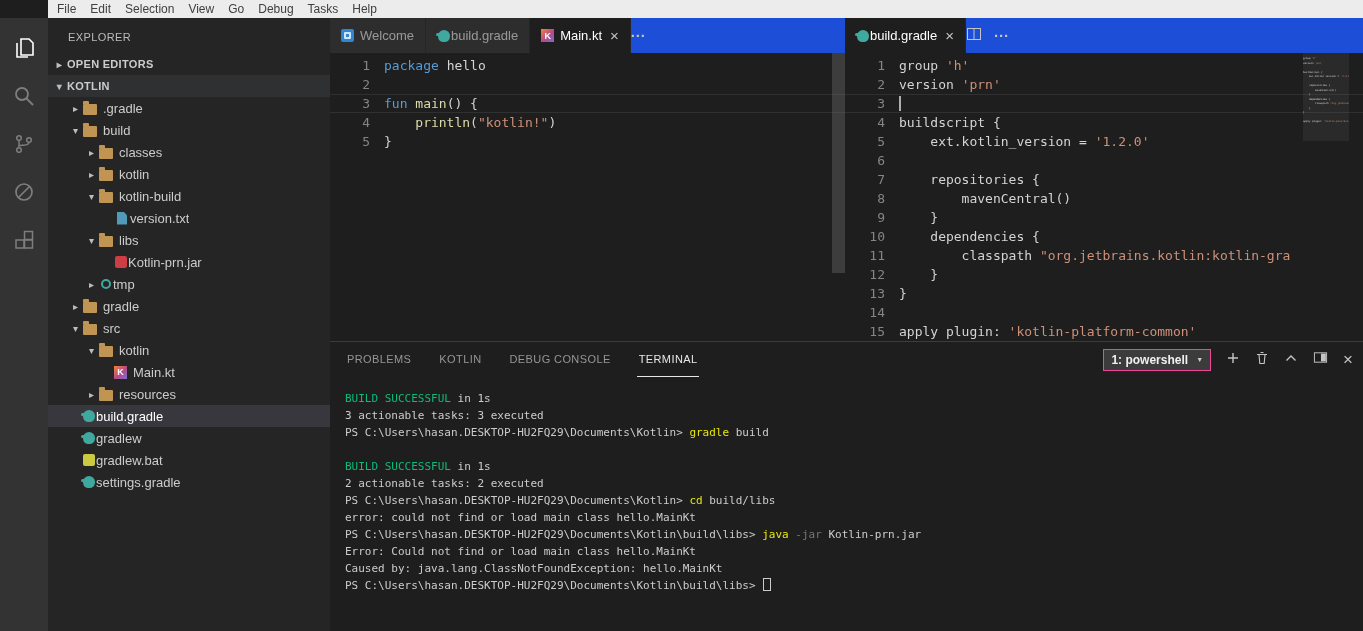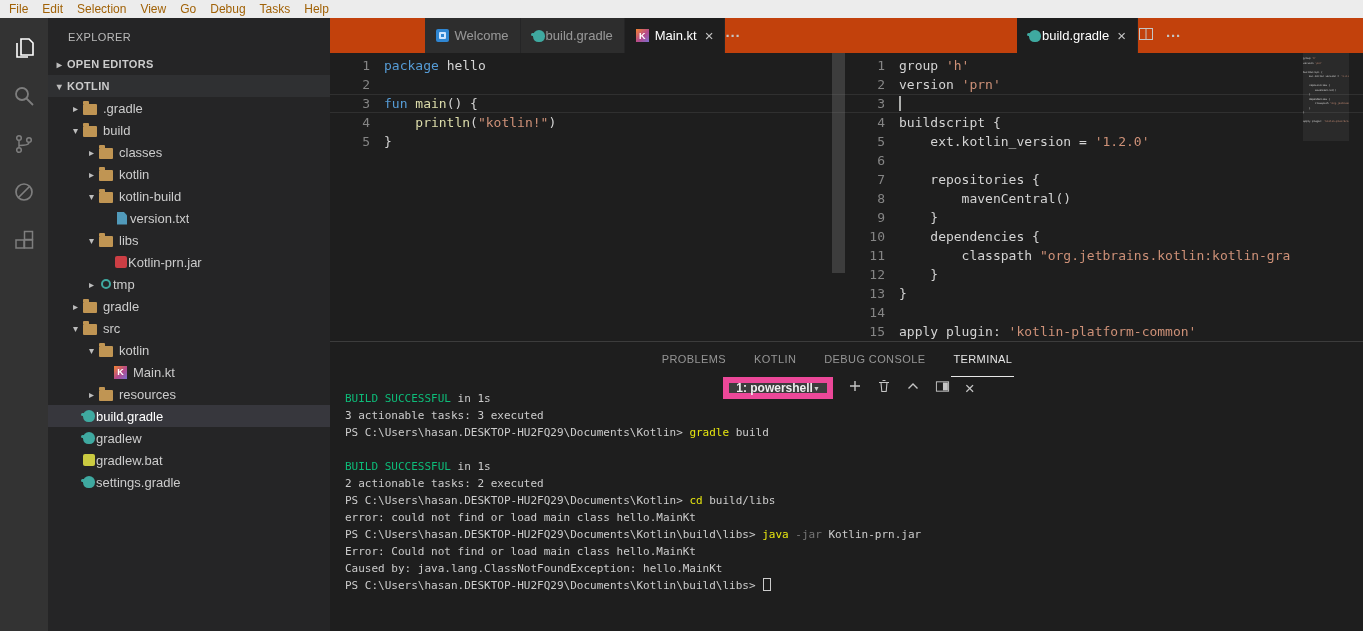--- a/index.html
+++ b/index.html
@@ -1,20 +1,20 @@
 <!DOCTYPE html>
 <html><head>
 <meta charset="utf-8">
 <style>
   *{margin:0;padding:0;box-sizing:border-box;}
   html,body{width:1363px;height:631px;overflow:hidden;}
   body{background:#1e1e1e;font-family:"Liberation Sans",sans-serif;}
 
   
-  .menubar{height:18px;background:#ececec;display:flex;align-items:center;font-size:12px;color:#a16207;padding-left:2px;}
+  .menubar{height:18px;background:#ececec;display:flex;align-items:center;font-size:12px;color:#404040;padding-left:2px;margin-left:48px;}
   .menu-item{padding:1px 7px;cursor:default;}
 
   
   .shell{display:flex;height:613px;}
 
   
   .activitybar{width:48px;background:#333333;display:flex;flex-direction:column;align-items:center;padding-top:8px;flex-shrink:0;}
   .ab-item{width:48px;height:48px;display:flex;align-items:center;justify-content:center;color:#7e7e7e;}
   .ab-item.active{color:#ffffff;}
 
@@ -43,21 +43,21 @@
   .icon-welcome{width:13px;height:13px;background:#2f86d2;border-radius:2px;}
   .icon-welcome::after{content:"";position:absolute;left:3px;top:3px;right:3px;bottom:3px;border:2px solid #cfe6ff;border-radius:1px;}
 
   
   .editor-area{flex:1;display:flex;flex-direction:column;min-width:0;}
   .editors-row{display:flex;height:323px;}
   .group{display:flex;flex-direction:column;min-width:0;}
   .group-left{width:515px;flex-shrink:0;}
   .group-right{flex:1;}
 
-  .tabbar{height:35px;background:#c2410c;display:flex;justify-content:center;flex-shrink:0;}
+  .tabbar{height:35px;background:#1d4ed8;display:flex;justify-content:flex-start;flex-shrink:0;}
   .tabs{display:flex;min-width:0;}
   .tab{display:flex;align-items:center;padding:0 11px;background:#2d2d2d;color:rgba(255,255,255,.5);font-size:13px;border-right:1px solid #252526;white-space:nowrap;}
   .tab.active{background:#1e1e1e;color:#ffffff;}
   .tab-close{margin-left:8px;font-size:15px;color:#c5c5c5;line-height:1;}
   .tab-actions{display:flex;align-items:center;gap:12px;padding-right:10px;color:#c5c5c5;}
   .ellipsis{font-size:15px;font-weight:bold;letter-spacing:0;color:#c5c5c5;}
 
   .editor{position:relative;flex:1;background:#1e1e1e;overflow:hidden;font-family:"DejaVu Sans Mono",monospace;font-size:13px;line-height:19px;padding-top:3px;}
   .code-line{display:flex;height:19px;white-space:pre;}
   .code-line.current{box-shadow:inset 0 1px 0 #303030,inset 0 -1px 0 #303030;}
@@ -69,26 +69,26 @@
   .tok-plain{color:#d4d4d4;}
   .caret-bar{display:inline-block;width:2px;height:15px;background:#aeafad;vertical-align:-3px;}
 
   .scroll-thumb{position:absolute;top:0;right:0;width:13px;height:220px;background:rgba(121,121,121,.35);}
   .minimap{position:absolute;top:0;right:14px;width:46px;height:100%;overflow:hidden;font-family:"DejaVu Sans Mono",monospace;font-size:2.5px;line-height:4.5px;white-space:pre;padding-top:4px;}
   .mm-line{height:4.5px;}
   .minimap-slider{position:absolute;top:0;right:14px;width:46px;height:88px;background:rgba(121,121,121,.13);}
 
   
   .panel{height:290px;border-top:1px solid #3c3c3c;background:#1e1e1e;display:flex;flex-direction:column;}
-  .panel-header{height:35px;display:flex;align-items:center;justify-content:space-between;padding:0 10px 0 15px;flex-shrink:0;flex-direction:column;}
+  .panel-header{height:35px;display:flex;justify-content:space-between;padding:0 10px 0 15px;flex-shrink:0;}
   .panel-tabs{display:flex;height:35px;}
   .panel-tab{display:flex;align-items:center;margin-right:24px;font-size:11px;letter-spacing:.4px;color:#969696;border-bottom:1px solid transparent;padding:0 2px;height:35px;}
   .panel-tab.active{color:#e7e7e7;border-bottom-color:#e7e7e7;}
   .panel-actions{display:flex;align-items:center;gap:15px;color:#c5c5c5;}
-  .shell-select{background:#3c3c3c;border:6px solid #ec4899;color:#f0f0f0;font-size:12px;font-weight:bold;height:22px;display:flex;align-items:center;padding:0 7px;}
+  .shell-select{background:#3c3c3c;border:1px solid #ec4899;color:#f0f0f0;font-size:12px;font-weight:bold;height:22px;display:flex;align-items:center;gap:8px;padding:0 7px;}
   .shell-select .caret{font-size:7px;color:#cccccc;}
   .panel-close{font-size:17px;line-height:1;color:#c5c5c5;}
 
   .terminal{flex:1;padding:13px 0 0 15px;font-family:"DejaVu Sans Mono",monospace;font-size:11px;line-height:17px;color:#cccccc;overflow:hidden;}
   .term-line{height:17px;white-space:pre;}
   .t-white{color:#cccccc;}
   .t-green{color:#0dbc79;}
   .t-yellow{color:#e5e510;}
   .t-gray{color:#767676;}
   .term-cursor{display:inline-block;width:8px;height:13px;border:1px solid #cccccc;vertical-align:-2px;margin-left:1px;}

